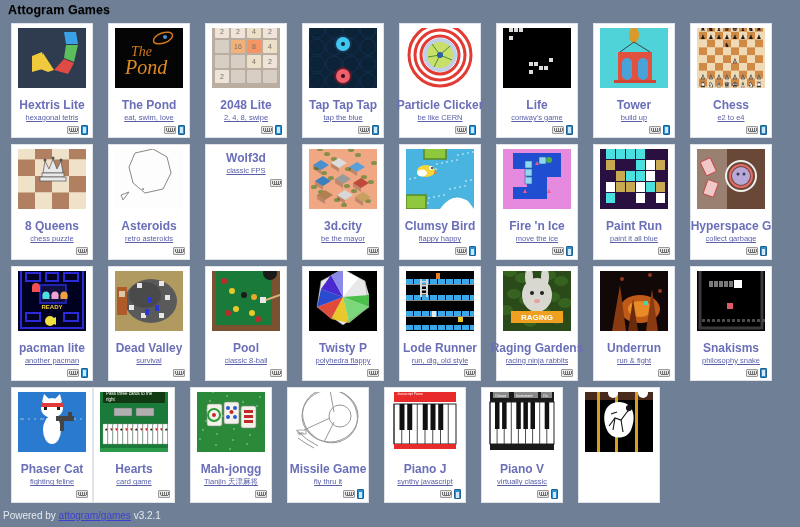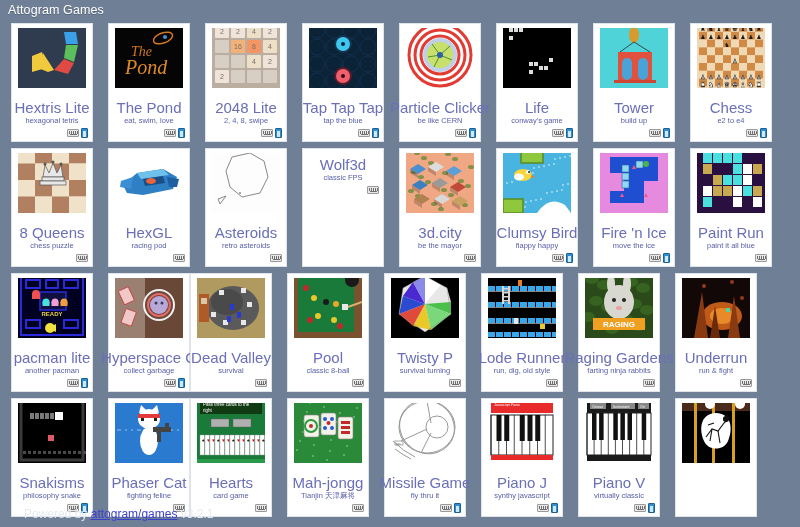--- a/index.html
+++ b/index.html
@@ -12,22 +12,22 @@
   body {
     background: #6f7f96;
     font-family: "Liberation Sans", "DejaVu Sans", sans-serif;
     color: #ffffff;
     position: relative;
   }
   #page-title {
     position: absolute;
     left: 8px; top: 3px;
     font-size: 12.5px;
-    font-weight: normal;
-    color: #ffffff;
+    font-weight: bold;
+    color: #000000;
     letter-spacing: 0.1px;
     text-shadow: 0 1px 0 rgba(0,0,0,0.22);
   }
   #grid {
     position: absolute;
     left: 11px; top: 23px;
     width: 778px;
     display: flex;
     flex-wrap: wrap;
     align-content: flex-start;
@@ -51,35 +51,37 @@
     overflow: hidden;
   }
   .thumb {
     width: 68px; height: 80px;
     position: relative;
     overflow: hidden;
     background: #ffffff;
   }
   .game-name {
     margin-top: 3px;
-    font-size: 15px;
+    font-size: 12px;
     color: #6a6fb8;
     text-align: left;
     line-height: 1.15;
     white-space: nowrap;
     overflow: hidden;
+    font-weight: bold;
   }
   .game-tag {
     margin-top: 1px;
     font-size: 7.5px;
     color: #5a60a8;
     text-align: center;
     line-height: 1.15;
     white-space: nowrap;
     overflow: hidden;
+    text-decoration: underline;
   }
   .badges {
     width: 100%;
     height: 11px;
     margin-top: 2px;
     display: flex;
     justify-content: flex-end;
     align-items: center;
     gap: 2px;
     padding-right: 1px;
@@ -114,22 +116,22 @@
     position: relative;
   }
   .badge-mobile::before {
     content: "";
     position: absolute; left: 1px; top: 1.5px;
     width: 3px; height: 6px;
     background: #cfe9fb;
   }
   #footer {
     position: absolute;
-    left: 24px; bottom: 6px;
-    font-size: 12px;
+    left: 3px; bottom: 6px;
+    font-size: 10px;
     color: #e6eaf1;
   }
   #footer a {
     color: #3a3fd0;
     text-decoration: underline;
   }
 </style>
 </head>
 <body>
 
@@ -484,42 +486,20 @@
       <div class="game-name">8 Queens</div>
       <div class="game-tag">chess puzzle</div>
       <div class="badges">
         <span class="badge badge-keyboard"></span>
       </div>
     </div>
     <div class="card">
       <div class="thumb-wrap">
         <div class="thumb">
           <svg viewBox="0 0 68 66" width="68" height="66" preserveAspectRatio="none" style="display:block">
-            <rect x="0" y="0" width="68" height="66" fill="#ffffff"></rect>
-            <g transform="translate(4,18)">
-              <polygon points="4,20 18,8 44,4 58,12 54,24 24,30 8,28" fill="#2f7fc4"></polygon>
-              <polygon points="18,8 44,4 50,10 22,14" fill="#6fc0ea"></polygon>
-              <polygon points="24,14 44,11 46,18 26,21" fill="#1a4f85"></polygon>
-              <polygon points="2,16 14,12 12,24 1,22" fill="#3a8fd4"></polygon>
-              <ellipse cx="32" cy="16" rx="5" ry="3" fill="#e8643a"></ellipse>
-              <polygon points="48,12 60,14 58,22 50,22" fill="#1d5fa0"></polygon>
-            </g>
-          </svg>
-        </div>
-      </div>
-      <div class="game-name">HexGL</div>
-      <div class="game-tag">racing pod</div>
-      <div class="badges">
-        <span class="badge badge-keyboard"></span>
-      </div>
-    </div>
-    <div class="card">
-      <div class="thumb-wrap">
-        <div class="thumb">
-          <svg viewBox="0 0 68 66" width="68" height="66" preserveAspectRatio="none" style="display:block">
             <rect x="0" y="0" width="68" height="66" fill="#fdfdfd"></rect>
             <polygon points="20,10 38,6 52,14 56,30 48,46 30,50 18,40 14,24" fill="none" stroke="#888" stroke-width="1"></polygon>
             <polygon points="6,52 14,49 8,57" fill="none" stroke="#888" stroke-width="1"></polygon>
             <circle cx="28" cy="46" r="1" fill="#888"></circle>
           </svg>
         </div>
       </div>
       <div class="game-name">Asteroids</div>
       <div class="game-tag">retro asteroids</div>
       <div class="badges">
@@ -700,20 +680,49 @@
             <rect x="56" y="50" width="9" height="10" fill="#ffffff"></rect>
           </svg>
         </div>
       </div>
       <div class="game-name">Paint Run</div>
       <div class="game-tag">paint it all blue</div>
       <div class="badges">
         <span class="badge badge-keyboard"></span>
       </div>
     </div>
+    <div class="card last-in-row">
+      <div class="thumb-wrap">
+        <div class="thumb">
+          <svg viewBox="0 0 68 66" width="68" height="66" preserveAspectRatio="none" style="display:block">
+            <rect x="0" y="0" width="30" height="66" fill="#9a8070"></rect>
+            <rect x="30" y="0" width="38" height="66" fill="#6a4838"></rect>
+            <g fill="none" stroke="#f0f0f0" stroke-width="2">
+              <circle cx="44" cy="33" r="15"></circle>
+              <circle cx="44" cy="33" r="11" stroke="#e86a6a"></circle>
+            </g>
+            <circle cx="44" cy="33" r="9" fill="#b8a8d8"></circle>
+            <circle cx="41" cy="31" r="1.5" fill="#3a3a5a"></circle>
+            <circle cx="47" cy="31" r="1.5" fill="#3a3a5a"></circle>
+            <g fill="#f0c8c8" stroke="#c04a4a" stroke-width="1" transform="rotate(-25 12 24)">
+              <rect x="6" y="16" width="11" height="15" rx="1"></rect>
+            </g>
+            <g fill="#f0c8c8" stroke="#c04a4a" stroke-width="1" transform="rotate(20 14 46)">
+              <rect x="8" y="38" width="11" height="15" rx="1"></rect>
+            </g>
+          </svg>
+        </div>
+      </div>
+      <div class="game-name">Hyperspace G</div>
+      <div class="game-tag">collect garbage</div>
+      <div class="badges">
+        <span class="badge badge-keyboard"></span>
+        <span class="badge badge-mobile"></span>
+      </div>
+    </div>
     <div class="card">
       <div class="thumb-wrap">
         <div class="thumb">
           <svg viewBox="0 0 68 66" width="68" height="66" preserveAspectRatio="none" style="display:block">
             <rect x="0" y="0" width="68" height="66" fill="#000020"></rect>
             <g stroke="#2a2ad8" stroke-width="2" fill="none">
               <rect x="3" y="3" width="62" height="60"></rect>
               <rect x="8" y="8" width="14" height="8"></rect>
               <rect x="28" y="8" width="12" height="8"></rect>
               <rect x="46" y="8" width="14" height="8"></rect>
@@ -730,49 +739,20 @@
             <circle cx="46" cy="30" r="3.5" fill="#f0a040"></circle>
             <rect x="42.5" y="30" width="7" height="4" fill="#f0a040"></rect>
             <text x="34" y="44" font-size="6" text-anchor="middle" fill="#f0d040" font-weight="bold">READY</text>
             <path d="M30,56 L38,52 L38,60 Z" fill="#f0e040"></path>
             <circle cx="32" cy="56" r="5" fill="#f0e040"></circle>
           </svg>
         </div>
       </div>
       <div class="game-name">pacman lite</div>
       <div class="game-tag">another pacman</div>
-      <div class="badges">
-        <span class="badge badge-keyboard"></span>
-        <span class="badge badge-mobile"></span>
-      </div>
-    </div>
-    <div class="card last-in-row">
-      <div class="thumb-wrap">
-        <div class="thumb">
-          <svg viewBox="0 0 68 66" width="68" height="66" preserveAspectRatio="none" style="display:block">
-            <rect x="0" y="0" width="30" height="66" fill="#9a8070"></rect>
-            <rect x="30" y="0" width="38" height="66" fill="#6a4838"></rect>
-            <g fill="none" stroke="#f0f0f0" stroke-width="2">
-              <circle cx="44" cy="33" r="15"></circle>
-              <circle cx="44" cy="33" r="11" stroke="#e86a6a"></circle>
-            </g>
-            <circle cx="44" cy="33" r="9" fill="#b8a8d8"></circle>
-            <circle cx="41" cy="31" r="1.5" fill="#3a3a5a"></circle>
-            <circle cx="47" cy="31" r="1.5" fill="#3a3a5a"></circle>
-            <g fill="#f0c8c8" stroke="#c04a4a" stroke-width="1" transform="rotate(-25 12 24)">
-              <rect x="6" y="16" width="11" height="15" rx="1"></rect>
-            </g>
-            <g fill="#f0c8c8" stroke="#c04a4a" stroke-width="1" transform="rotate(20 14 46)">
-              <rect x="8" y="38" width="11" height="15" rx="1"></rect>
-            </g>
-          </svg>
-        </div>
-      </div>
-      <div class="game-name">Hyperspace G</div>
-      <div class="game-tag">collect garbage</div>
       <div class="badges">
         <span class="badge badge-keyboard"></span>
         <span class="badge badge-mobile"></span>
       </div>
     </div>
     <div class="card">
       <div class="thumb-wrap">
         <div class="thumb">
           <svg viewBox="0 0 68 66" width="68" height="66" preserveAspectRatio="none" style="display:block">
             <rect x="0" y="0" width="68" height="66" fill="#b09a60"></rect>
@@ -843,21 +823,21 @@
             <polygon points="8,42 12,24 34,32" fill="#2a4ad0"></polygon>
             <polygon points="12,24 22,10 34,32" fill="#4a2ad0"></polygon>
             <polygon points="22,10 34,4 34,32" fill="#8a8ae8"></polygon>
             <g stroke="#888" stroke-width="0.5" fill="none">
               <polygon points="34,4 56,16 60,42 34,60 8,42 12,16"></polygon>
             </g>
           </svg>
         </div>
       </div>
       <div class="game-name">Twisty P</div>
-      <div class="game-tag">survival turning</div>
+      <div class="game-tag">polyhedra flappy</div>
       <div class="badges">
         <span class="badge badge-keyboard"></span>
       </div>
     </div>
     <div class="card">
       <div class="thumb-wrap">
         <div class="thumb">
           <svg viewBox="0 0 68 66" width="68" height="66" preserveAspectRatio="none" style="display:block">
             <rect x="0" y="0" width="68" height="66" fill="#000000"></rect>
             <g fill="#3aa8e8">
@@ -961,21 +941,21 @@
             <ellipse cx="42" cy="12" rx="4" ry="10" fill="#d8d8d0"></ellipse>
             <circle cx="29" cy="28" r="2" fill="#222"></circle>
             <circle cx="39" cy="28" r="2" fill="#222"></circle>
             <ellipse cx="34" cy="36" rx="3" ry="2" fill="#e8a0a0"></ellipse>
             <rect x="8" y="46" width="52" height="12" fill="#f0a020"></rect>
             <text x="34" y="55" font-size="8" font-weight="bold" text-anchor="middle" fill="#ffffff">RAGING</text>
           </svg>
         </div>
       </div>
       <div class="game-name">Raging Gardens</div>
-      <div class="game-tag">farting ninja rabbits</div>
+      <div class="game-tag">racing ninja rabbits</div>
       <div class="badges">
         <span class="badge badge-keyboard"></span>
       </div>
     </div>
     <div class="card">
       <div class="thumb-wrap">
         <div class="thumb">
           <svg viewBox="0 0 68 66" width="68" height="66" preserveAspectRatio="none" style="display:block">
             <rect x="0" y="0" width="68" height="66" fill="#120808"></rect>
             <ellipse cx="40" cy="44" rx="20" ry="14" fill="#c05a18"></ellipse>

